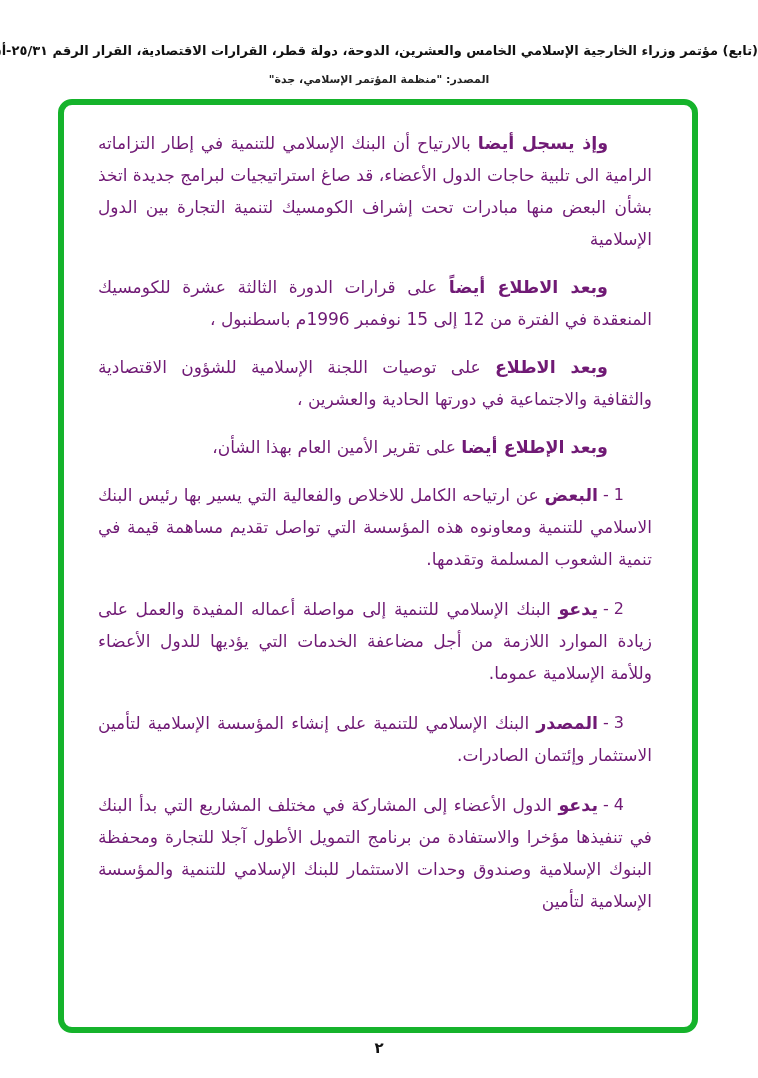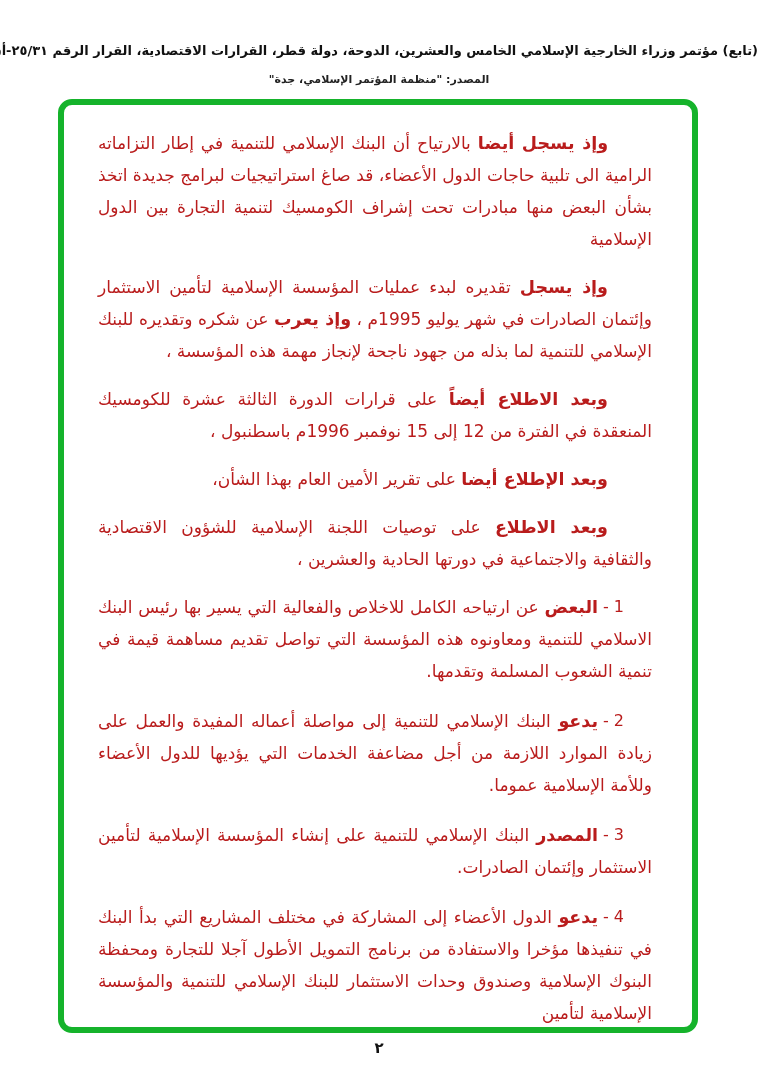--- a/index.html
+++ b/index.html
@@ -29,21 +29,21 @@
     border:6px solid #15b32b;
     border-radius:14px;
     background:#ffffff;
   }
   .content{
     position:absolute;top:0;left:0;right:0;bottom:0;
     padding:22px 40px 12px 34px;
     direction:rtl;
     text-align:justify;
     font-size:17px;line-height:32px;
-    color:#b91c1c;
+    color:#701a75;
   }
   .content p.para{
     margin:0 0 16px 0;
     text-indent:44px;
   }
   .content b{font-weight:bold;font-size:17.5px;}
   .list{margin-top:6px;}
   .item{
     position:relative;
     margin:0 0 18px 0;
@@ -70,27 +70,26 @@
 <div class="page">
 
   <div class="hdr1">(تابع) مؤتمر وزراء الخارجية الإسلامي الخامس والعشرين، الدوحة، دولة قطر، القرارات الاقتصادية، القرار الرقم ٢٥/٣١-أق</div>
   <div class="hdr2">المصدر: "منظمة المؤتمر الإسلامي، جدة"</div>
 
   <div class="frame" style="border-color: rgb(21, 179, 43);">
     <div class="content">
 
       <p class="para"><b>وإذ يسجل أيضا</b><span> بالارتياح أن البنك الإسلامي للتنمية في إطار التزاماته الرامية الى تلبية حاجات الدول الأعضاء، قد صاغ استراتيجيات لبرامج جديدة اتخذ بشأن البعض منها مبادرات تحت إشراف الكومسيك لتنمية التجارة بين الدول الإسلامية</span></p>
 
-      <p class="para"><b>وإذ يسجل</b><span> تقديره لبدء عمليات المؤسسة الإسلامية لتأمين الاستثمار وإئتمان الصادرات في شهر يوليو 1995م ، </span><b>وإذ يعرب</b><span> عن شكره وتقديره للبنك الإسلامي للتنمية لما بذله من جهود ناجحة لإنجاز مهمة هذه المؤسسة ،</span></p>
 
       <p class="para"><b>وبعد الاطلاع أيضاً</b><span> على قرارات الدورة الثالثة عشرة للكومسيك المنعقدة في الفترة من 12 إلى 15 نوفمبر 1996م باسطنبول ،</span></p>
 
+      <p class="para"><b>وبعد الاطلاع</b><span> على توصيات اللجنة الإسلامية للشؤون الاقتصادية والثقافية والاجتماعية في دورتها الحادية والعشرين ،</span></p>
+
       <p class="para"><b>وبعد الإطلاع أيضا</b><span> على تقرير الأمين العام بهذا الشأن،</span></p>
-
-      <p class="para"><b>وبعد الاطلاع</b><span> على توصيات اللجنة الإسلامية للشؤون الاقتصادية والثقافية والاجتماعية في دورتها الحادية والعشرين ،</span></p>
 
       <div class="list">
 
         <div class="item">
           <span class="marker">1 -</span>
           <div class="item-text"><b>البعض</b><span> عن ارتياحه الكامل للاخلاص والفعالية التي يسير بها رئيس البنك الاسلامي للتنمية ومعاونوه هذه المؤسسة التي تواصل تقديم مساهمة قيمة في تنمية الشعوب المسلمة وتقدمها.</span></div>
         </div>
 
         <div class="item">
           <span class="marker">2 -</span>

